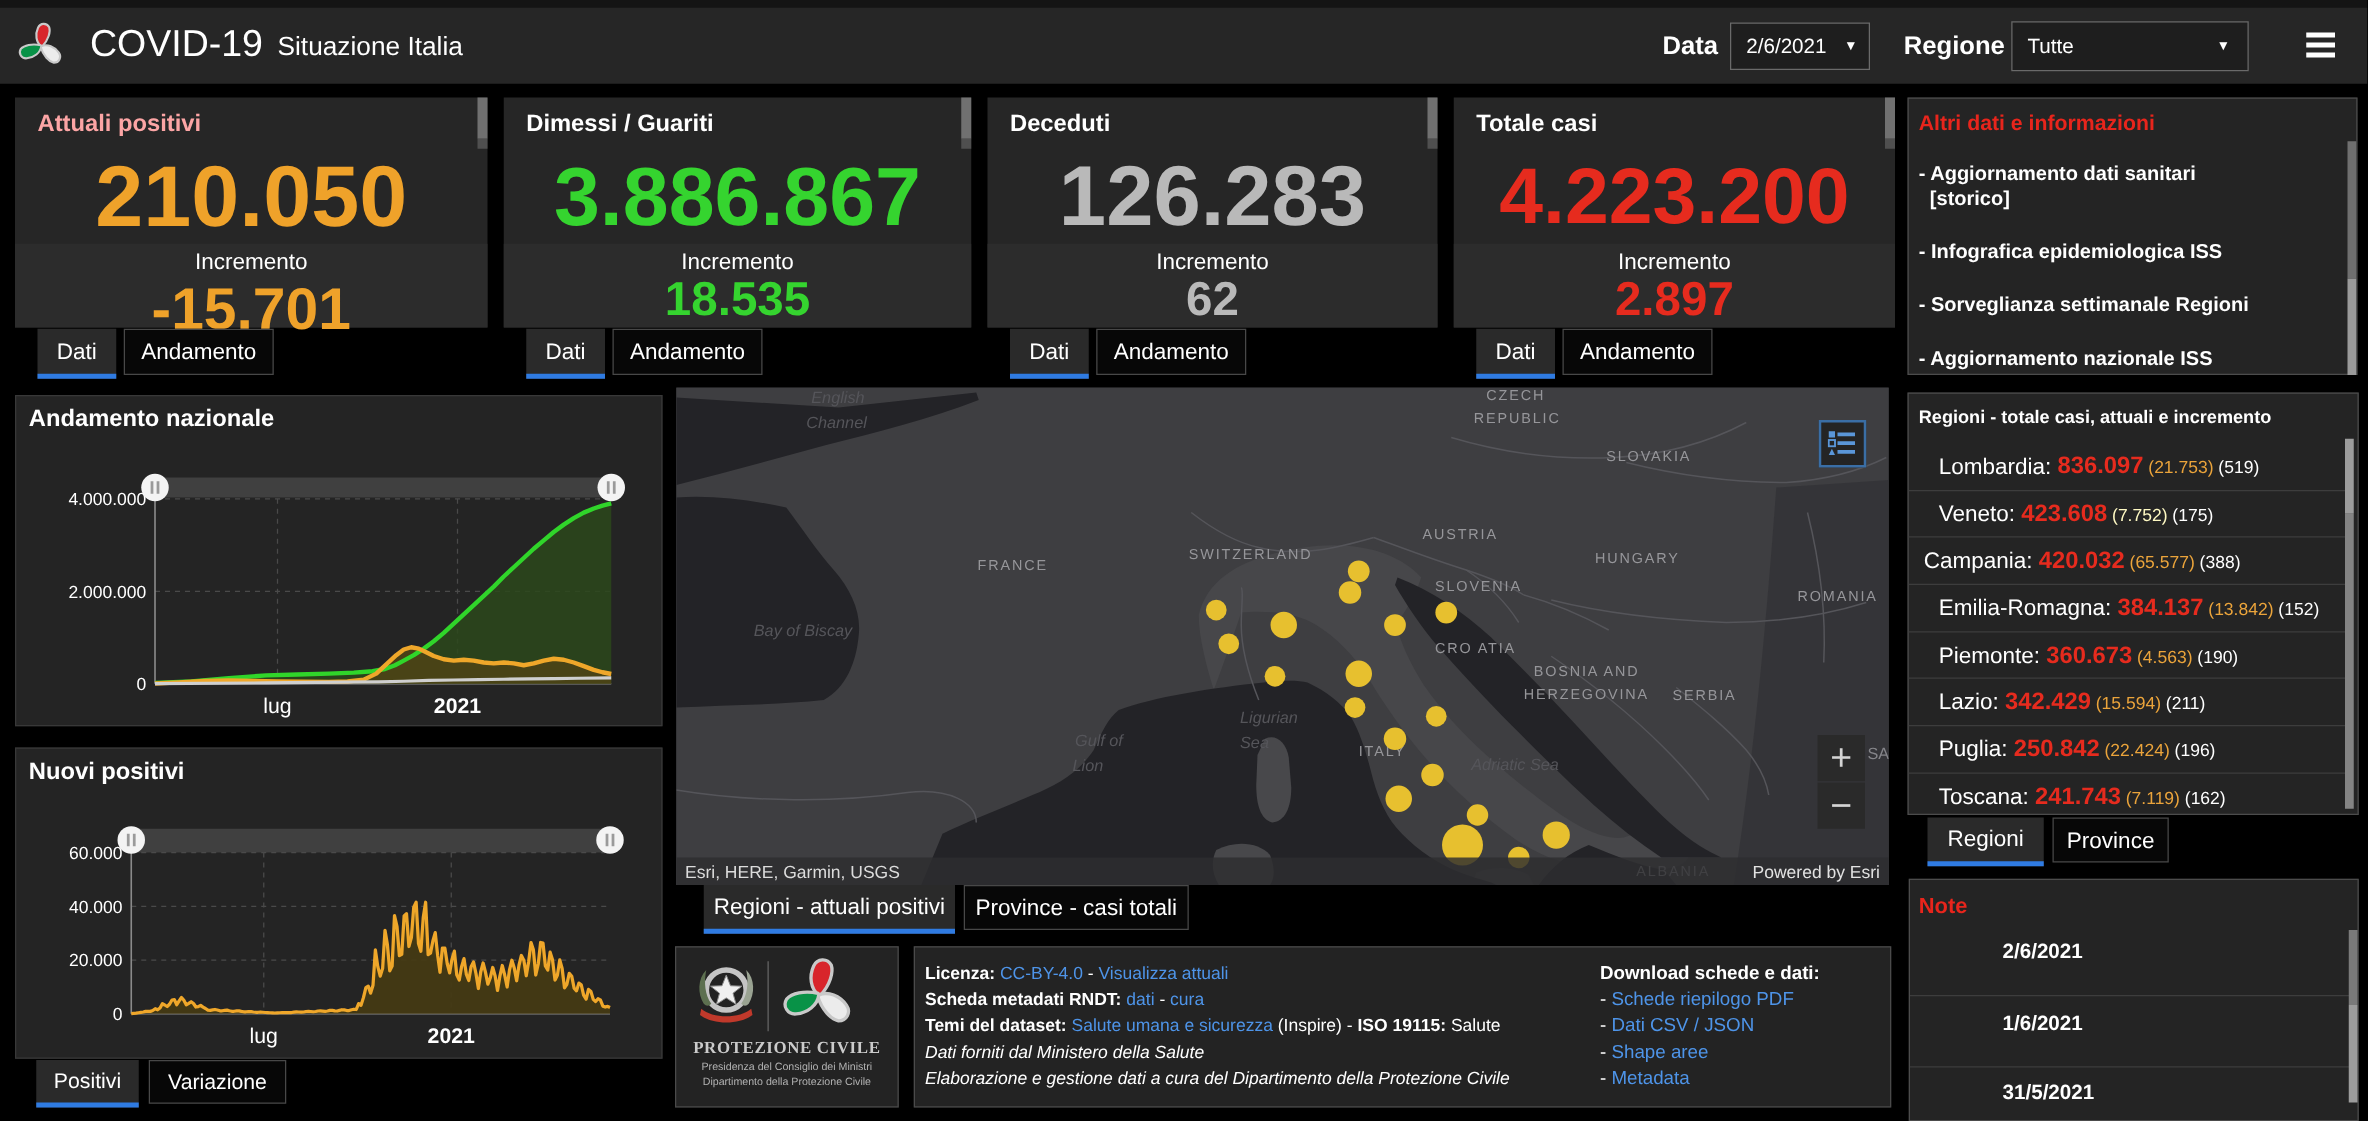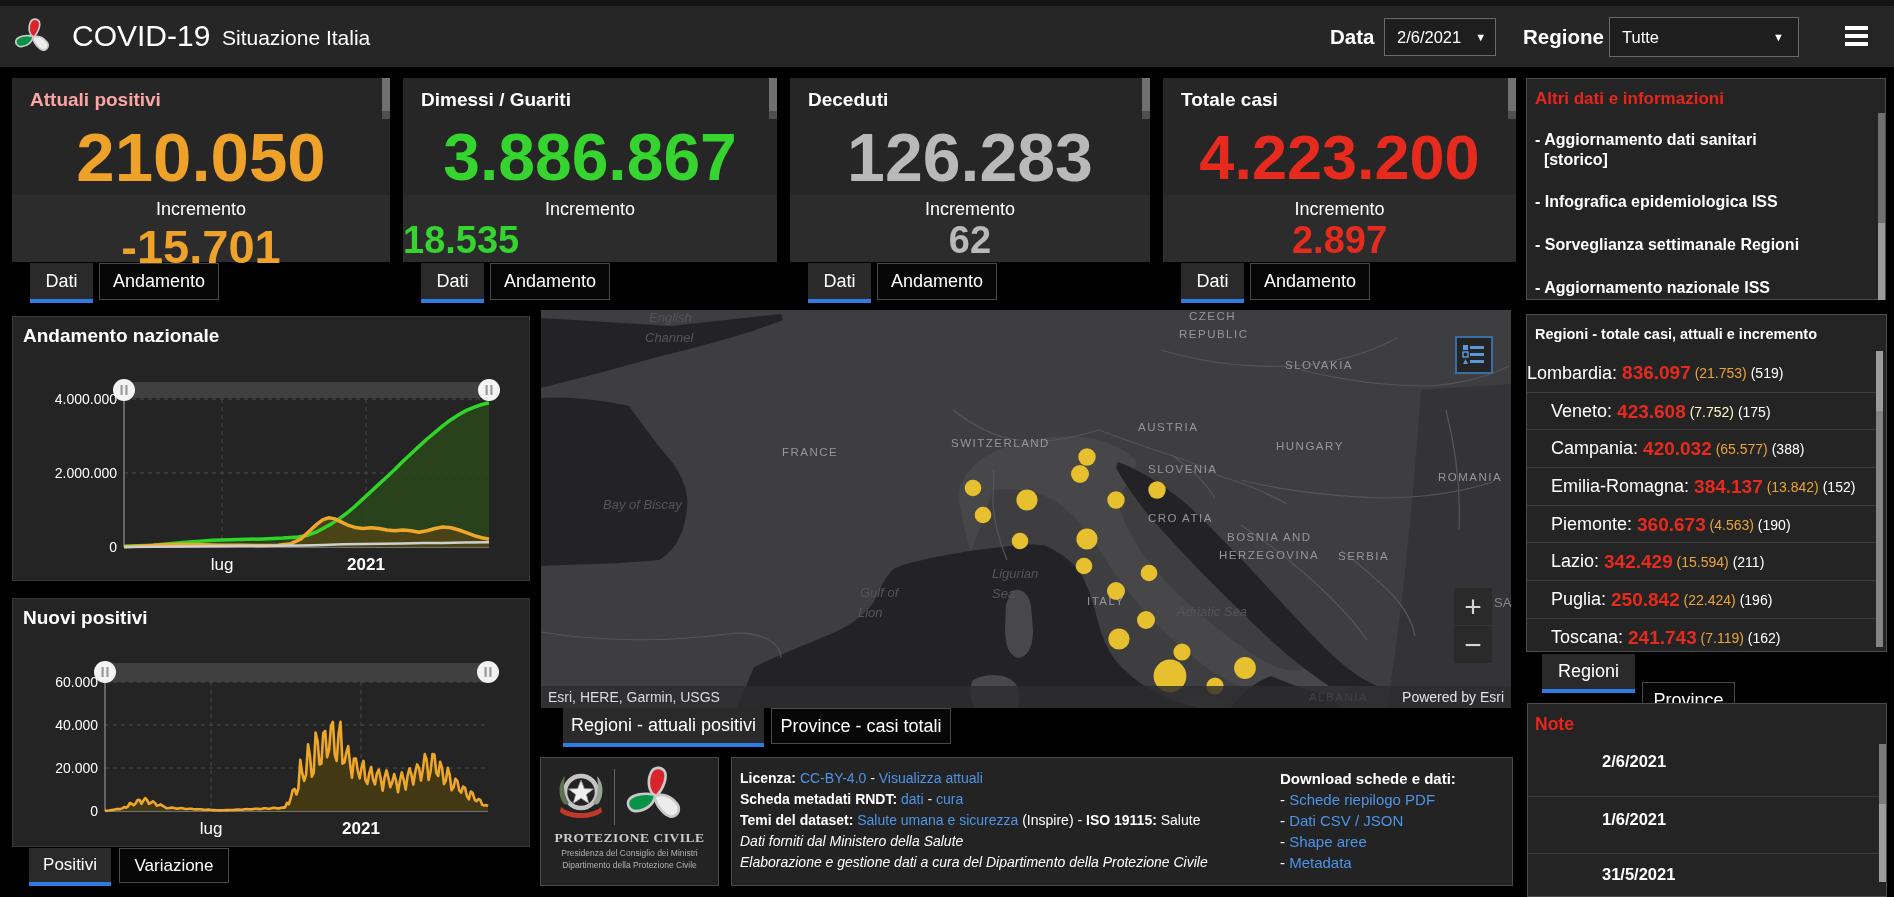--- a/index.html
+++ b/index.html
@@ -39,21 +39,21 @@
 <div style="position:absolute;left:0;top:121px;width:100%;text-align:center;font-size:18px;color:#fff;">Incremento</div>
 <div style="position:absolute;left:0;top:141px;width:100%;text-align:center;font-size:47px;font-weight:bold;color:#efa22a;">-15.701</div>
 <div style="position:absolute;right:0px;top:0px;width:8px;height:33px;background:#707070;"></div>
 <div style="position:absolute;right:0px;top:33px;width:8px;height:8px;background:#4f4f4f;"></div>
 </div>
 <div style="position:absolute;left:403px;top:78px;width:374px;height:184px;background:#262626;">
 <div style="position:absolute;left:18px;top:11px;font-size:19px;font-weight:bold;color:#fff;">Dimessi / Guariti</div>
 <div style="position:absolute;left:0;top:117px;width:100%;height:67px;background:#2c2c2c;"></div>
 <div style="position:absolute;left:0;top:37px;width:100%;height:84px;display:flex;align-items:center;justify-content:center;font-size:66px;font-weight:bold;color:#35d42f;">3.886.867</div>
 <div style="position:absolute;left:0;top:121px;width:100%;text-align:center;font-size:18px;color:#fff;">Incremento</div>
-<div style="position:absolute;left:0;top:141px;width:100%;font-size:38px;font-weight:bold;color:#35d42f;">18.535</div>
+<div style="position:absolute;left:0;top:141px;width:100%;text-align:center;font-size:38px;font-weight:bold;color:#35d42f;">18.535</div>
 <div style="position:absolute;right:0px;top:0px;width:8px;height:33px;background:#707070;"></div>
 <div style="position:absolute;right:0px;top:33px;width:8px;height:8px;background:#4f4f4f;"></div>
 </div>
 <div style="position:absolute;left:790px;top:78px;width:360px;height:184px;background:#262626;">
 <div style="position:absolute;left:18px;top:11px;font-size:19px;font-weight:bold;color:#fff;">Deceduti</div>
 <div style="position:absolute;left:0;top:117px;width:100%;height:67px;background:#2c2c2c;"></div>
 <div style="position:absolute;left:0;top:37px;width:100%;height:84px;display:flex;align-items:center;justify-content:center;font-size:68px;font-weight:bold;color:#b9b9b9;">126.283</div>
 <div style="position:absolute;left:0;top:121px;width:100%;text-align:center;font-size:18px;color:#fff;">Incremento</div>
 <div style="position:absolute;left:0;top:141px;width:100%;text-align:center;font-size:38px;font-weight:bold;color:#b9b9b9;">62</div>
 <div style="position:absolute;right:0px;top:0px;width:8px;height:33px;background:#707070;"></div>
@@ -83,33 +83,33 @@
   <div class="abs" style="left:8px;top:114px;font-size:16px;font-weight:bold;color:#fff;">- Infografica epidemiologica ISS</div>
   <div class="abs" style="left:8px;top:157px;font-size:16px;font-weight:bold;color:#fff;">- Sorveglianza settimanale Regioni</div>
   <div class="abs" style="left:8px;top:200px;font-size:16px;font-weight:bold;color:#fff;">- Aggiornamento nazionale ISS</div>
   <div class="abs" style="right:0px;top:34px;width:7px;height:110px;background:#6f6f6f;"></div>
   <div class="abs" style="right:0px;top:144px;width:7px;height:77px;background:#9a9a9a;"></div>
 </div>
 
 <div class="abs" style="left:1526px;top:314px;width:361px;height:338px;background:#242424;border:1px solid #4c4c4c;">
   <div class="abs" style="left:8px;top:11px;font-size:14.5px;font-weight:bold;color:#fff;">Regioni - totale casi, attuali e incremento</div>
 </div>
-<div style="position:absolute;left:1527px;top:354px;width:350px;height:38px;box-sizing:border-box;display:flex;align-items:center;overflow:hidden;white-space:nowrap;">
+<div style="position:absolute;left:1527px;top:354px;width:350px;height:38px;box-sizing:border-box;display:flex;align-items:center;padding-left:24px;overflow:hidden;white-space:nowrap;">
       <span style="font-size:18px;color:#fff;">Lombardia:&nbsp;</span>
       <span style="font-size:19px;font-weight:bold;color:#e62b1e;">836.097</span>
       <span style="font-size:14px;color:#eba43b;">&nbsp;(21.753)</span>
       <span style="font-size:14px;color:#fff;">&nbsp;(519)</span>
     </div>
     <div style="position:absolute;left:1527px;top:392px;width:350px;height:38px;border-top:1px solid #3d3d3d;box-sizing:border-box;display:flex;align-items:center;padding-left:24px;overflow:hidden;white-space:nowrap;">
       <span style="font-size:18px;color:#fff;">Veneto:&nbsp;</span>
       <span style="font-size:19px;font-weight:bold;color:#e62b1e;">423.608</span>
       <span style="font-size:14px;color:#fef9c3;">&nbsp;(7.752)</span>
       <span style="font-size:14px;color:#fff;">&nbsp;(175)</span>
     </div>
-    <div style="position:absolute;left:1527px;top:429px;width:350px;height:38px;border-top:1px solid #3d3d3d;box-sizing:border-box;display:flex;align-items:center;padding-left:24px;overflow:hidden;white-space:nowrap;">
+    <div style="position:absolute;left:1527px;top:429px;width:350px;height:38px;border-top:1px solid #3d3d3d;box-sizing:border-box;display:flex;align-items:center;padding-left:12px;overflow:hidden;white-space:nowrap;">
       <span style="font-size:18px;color:#fff;">Campania:&nbsp;</span>
       <span style="font-size:19px;font-weight:bold;color:#e62b1e;">420.032</span>
       <span style="font-size:14px;color:#eba43b;">&nbsp;(65.577)</span>
       <span style="font-size:14px;color:#fff;">&nbsp;(388)</span>
     </div>
     <div style="position:absolute;left:1527px;top:467px;width:350px;height:38px;border-top:1px solid #3d3d3d;box-sizing:border-box;display:flex;align-items:center;padding-left:24px;overflow:hidden;white-space:nowrap;">
       <span style="font-size:18px;color:#fff;">Emilia-Romagna:&nbsp;</span>
       <span style="font-size:19px;font-weight:bold;color:#e62b1e;">384.137</span>
       <span style="font-size:14px;color:#eba43b;">&nbsp;(13.842)</span>
       <span style="font-size:14px;color:#fff;">&nbsp;(152)</span>
@@ -134,21 +134,21 @@
     </div>
     <div style="position:absolute;left:1527px;top:618px;width:350px;height:38px;border-top:1px solid #3d3d3d;box-sizing:border-box;display:flex;align-items:center;padding-left:24px;overflow:hidden;white-space:nowrap;">
       <span style="font-size:18px;color:#fff;">Toscana:&nbsp;</span>
       <span style="font-size:19px;font-weight:bold;color:#e62b1e;">241.743</span>
       <span style="font-size:14px;color:#eba43b;">&nbsp;(7.119)</span>
       <span style="font-size:14px;color:#fff;">&nbsp;(162)</span>
     </div>
 <div class="abs" style="left:1876px;top:351px;width:7px;height:60px;background:#9c9c9c;"></div>
 <div class="abs" style="left:1876px;top:411px;width:7px;height:236px;background:#848484;"></div>
 <div style="position:absolute;left:1542px;top:654px;width:93px;height:39px;background:#2a2a2a;border-bottom:4px solid #2f7be2;color:#fff;font-size:18px;white-space:nowrap;display:flex;align-items:center;justify-content:center;box-sizing:border-box;">Regioni</div>
-    <div style="position:absolute;left:1642px;top:654px;width:93px;height:36px;background:#070707;border:1px solid #484848;color:#fff;font-size:18px;white-space:nowrap;display:flex;align-items:center;justify-content:center;box-sizing:border-box;margin-top:28px;">Province</div>
+    <div style="position:absolute;left:1642px;top:654px;width:93px;height:36px;background:#070707;border:1px solid #484848;color:#fff;font-size:18px;white-space:nowrap;display:flex;align-items:center;justify-content:center;box-sizing:border-box;">Province</div>
 
 <div class="abs" style="left:1527px;top:703px;width:360px;height:194px;background:#242424;border:1px solid #4c4c4c;">
   <div class="abs" style="left:7px;top:10px;font-size:17.5px;font-weight:bold;color:#e8251c;">Note</div>
   <div class="abs" style="left:74px;top:48px;font-size:16.5px;font-weight:bold;color:#fff;">2/6/2021</div>
   <div class="abs" style="left:0px;top:92px;width:353px;border-top:1px solid #3d3d3d;"></div>
   <div class="abs" style="left:74px;top:106px;font-size:16.5px;font-weight:bold;color:#fff;">1/6/2021</div>
   <div class="abs" style="left:0px;top:149px;width:353px;border-top:1px solid #3d3d3d;"></div>
   <div class="abs" style="left:74px;top:161px;font-size:16.5px;font-weight:bold;color:#fff;">31/5/2021</div>
   <div class="abs" style="right:0px;top:40px;width:7px;height:60px;background:#7a7a7a;"></div>
   <div class="abs" style="right:0px;top:100px;width:7px;height:78px;background:#9c9c9c;"></div>

